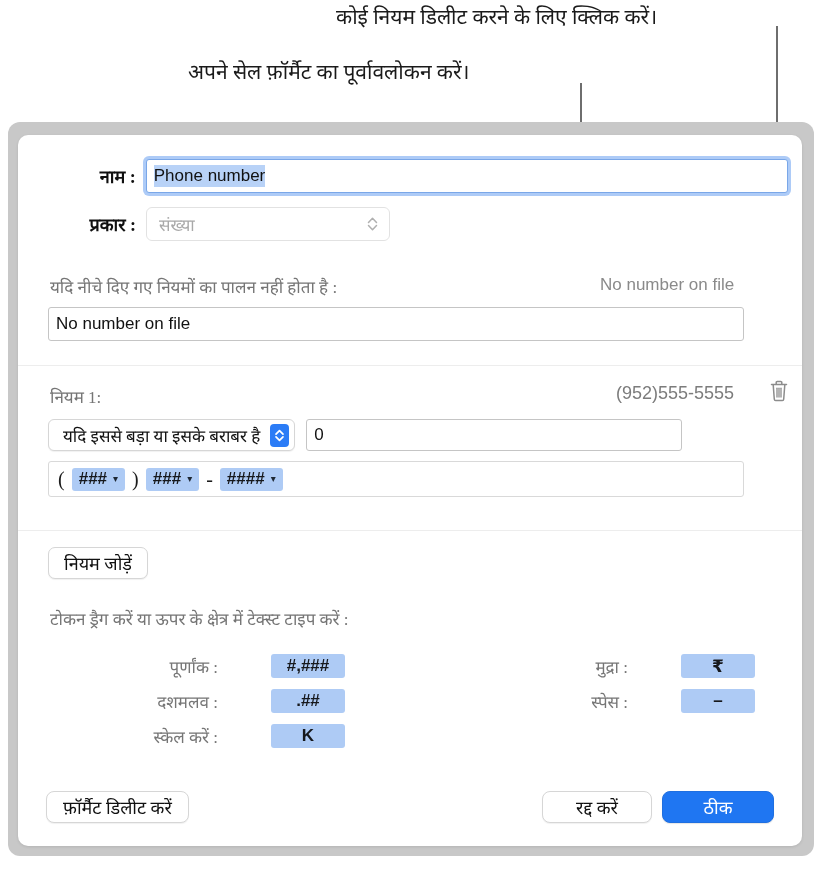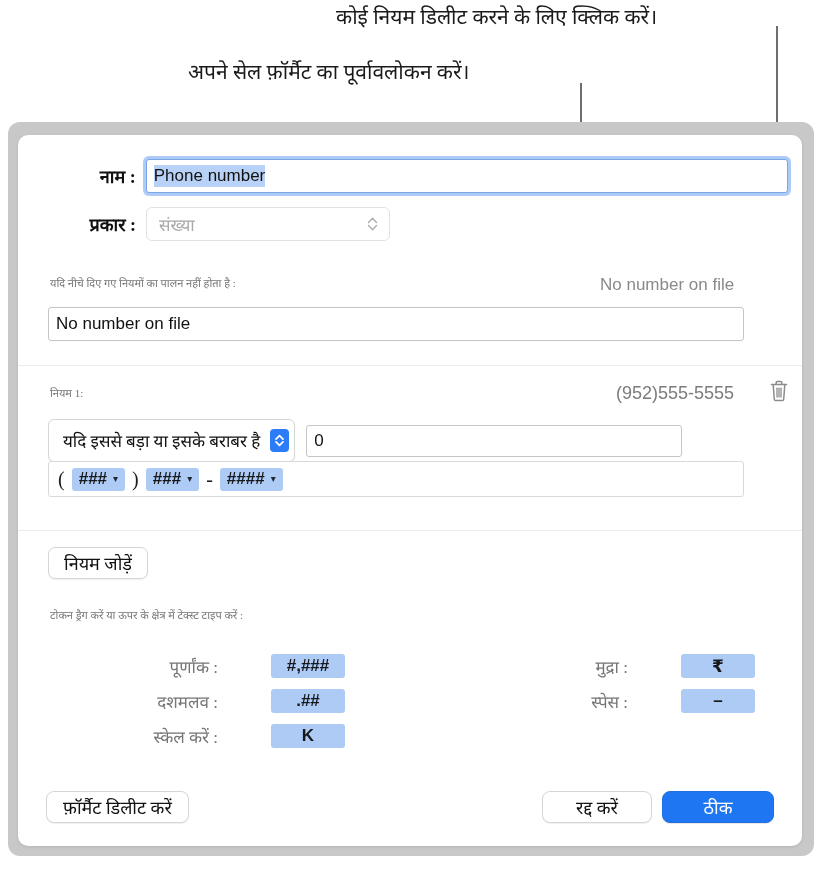--- a/index.html
+++ b/index.html
@@ -73,21 +73,21 @@
   .form-label {
     font-family: "Liberation Serif", "DejaVu Serif", serif;
     font-size: 18px;
     font-weight: bold;
     color: #101010;
     text-align: right;
     white-space: nowrap;
   }
   .muted-label {
     font-family: "Liberation Serif", "DejaVu Serif", serif;
-    font-size: 11px;
+    font-size: 17px;
     color: #757575;
     white-space: nowrap;
   }
 
   
   #row-name { left: 30px; top: 24px; width: 740px; }
   #label-name { width: 88px; margin-right: 10px; }
   .text-field {
     box-sizing: border-box;
     height: 34px;
@@ -187,21 +187,21 @@
     height: 32px;
     display: flex;
     align-items: center;
     justify-content: center;
     cursor: pointer;
   }
 
   #row-rule-cond { left: 30px; top: 284px; }
   .popup-active {
     box-sizing: border-box;
-    height: 43px;
+    height: 32px;
     border: 1px solid #d6d6d6;
     border-radius: 6px;
     background: #ffffff;
     box-shadow: 0 1px 1px rgba(0,0,0,0.06);
     display: flex;
     align-items: center;
     padding: 0 5px 0 14px;
     font-family: "Liberation Serif", "DejaVu Serif", serif;
     font-size: 17px;
     color: #111111;

